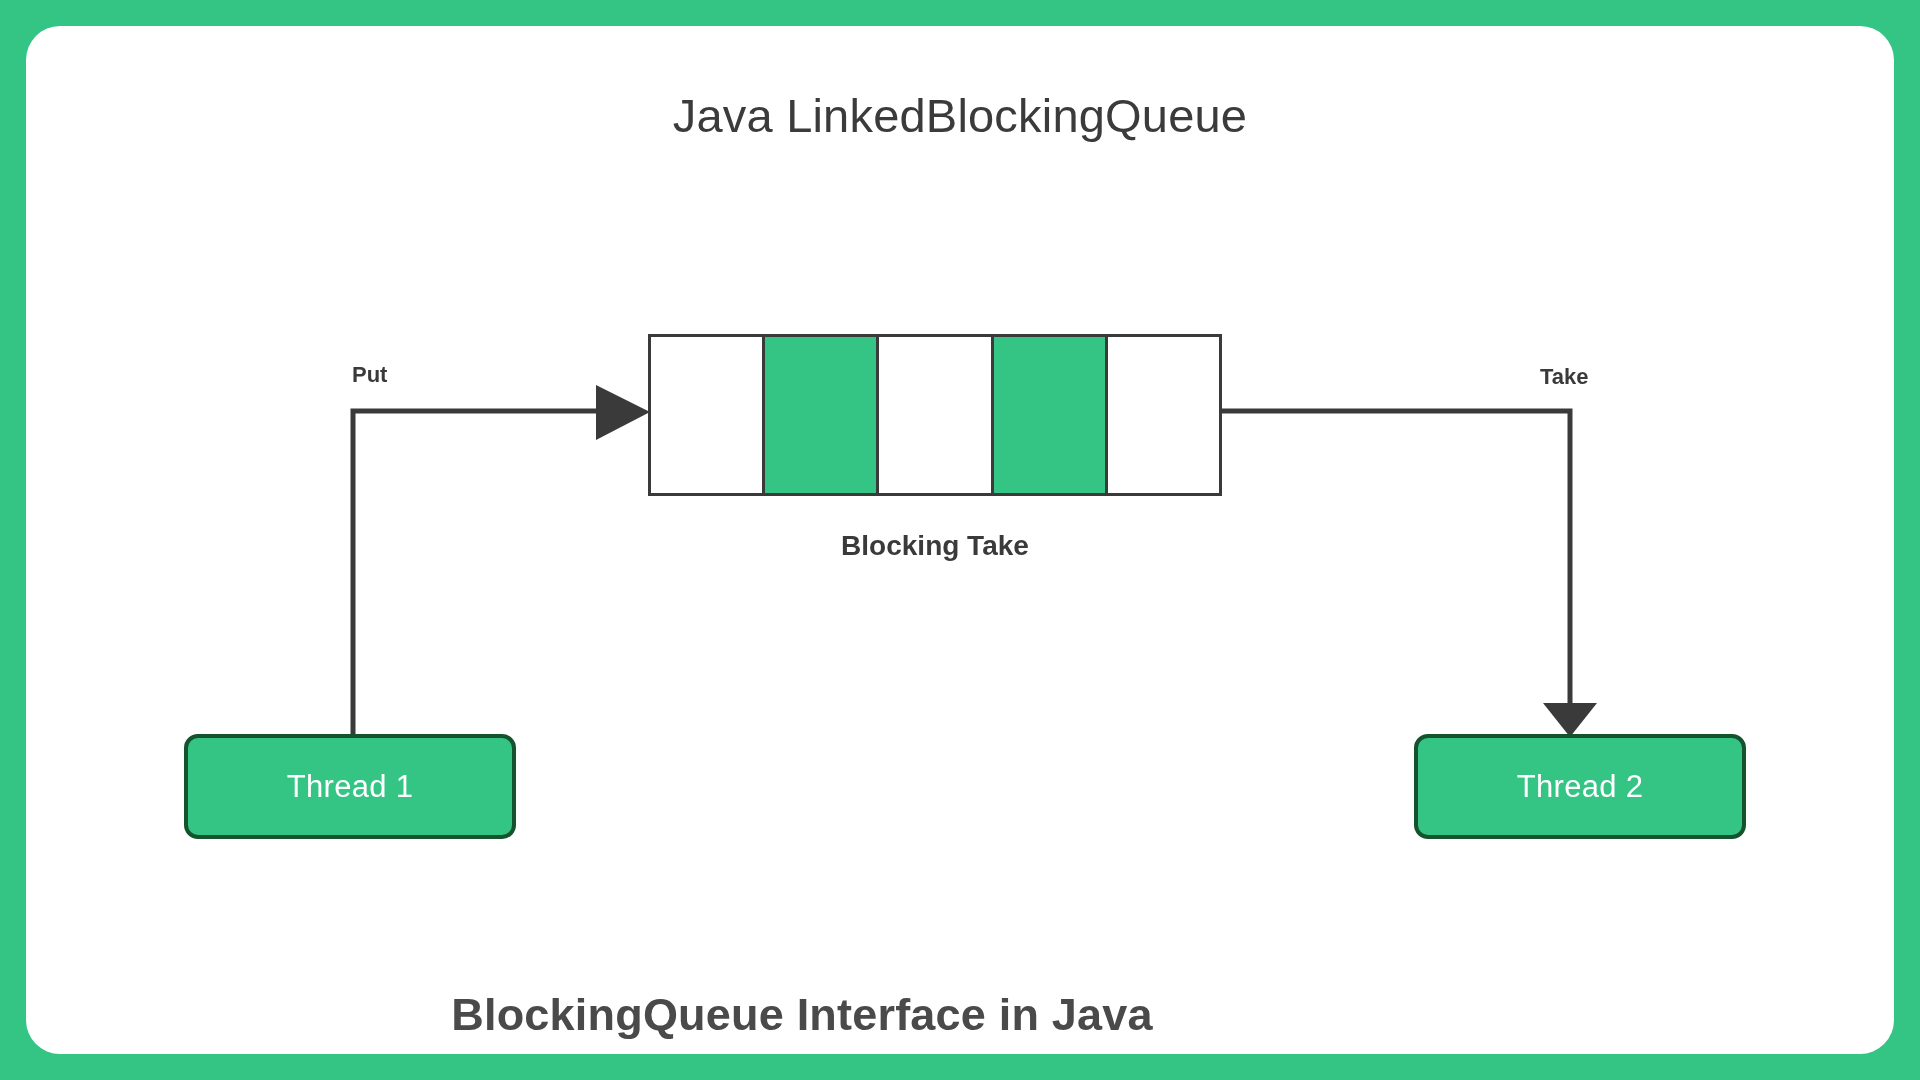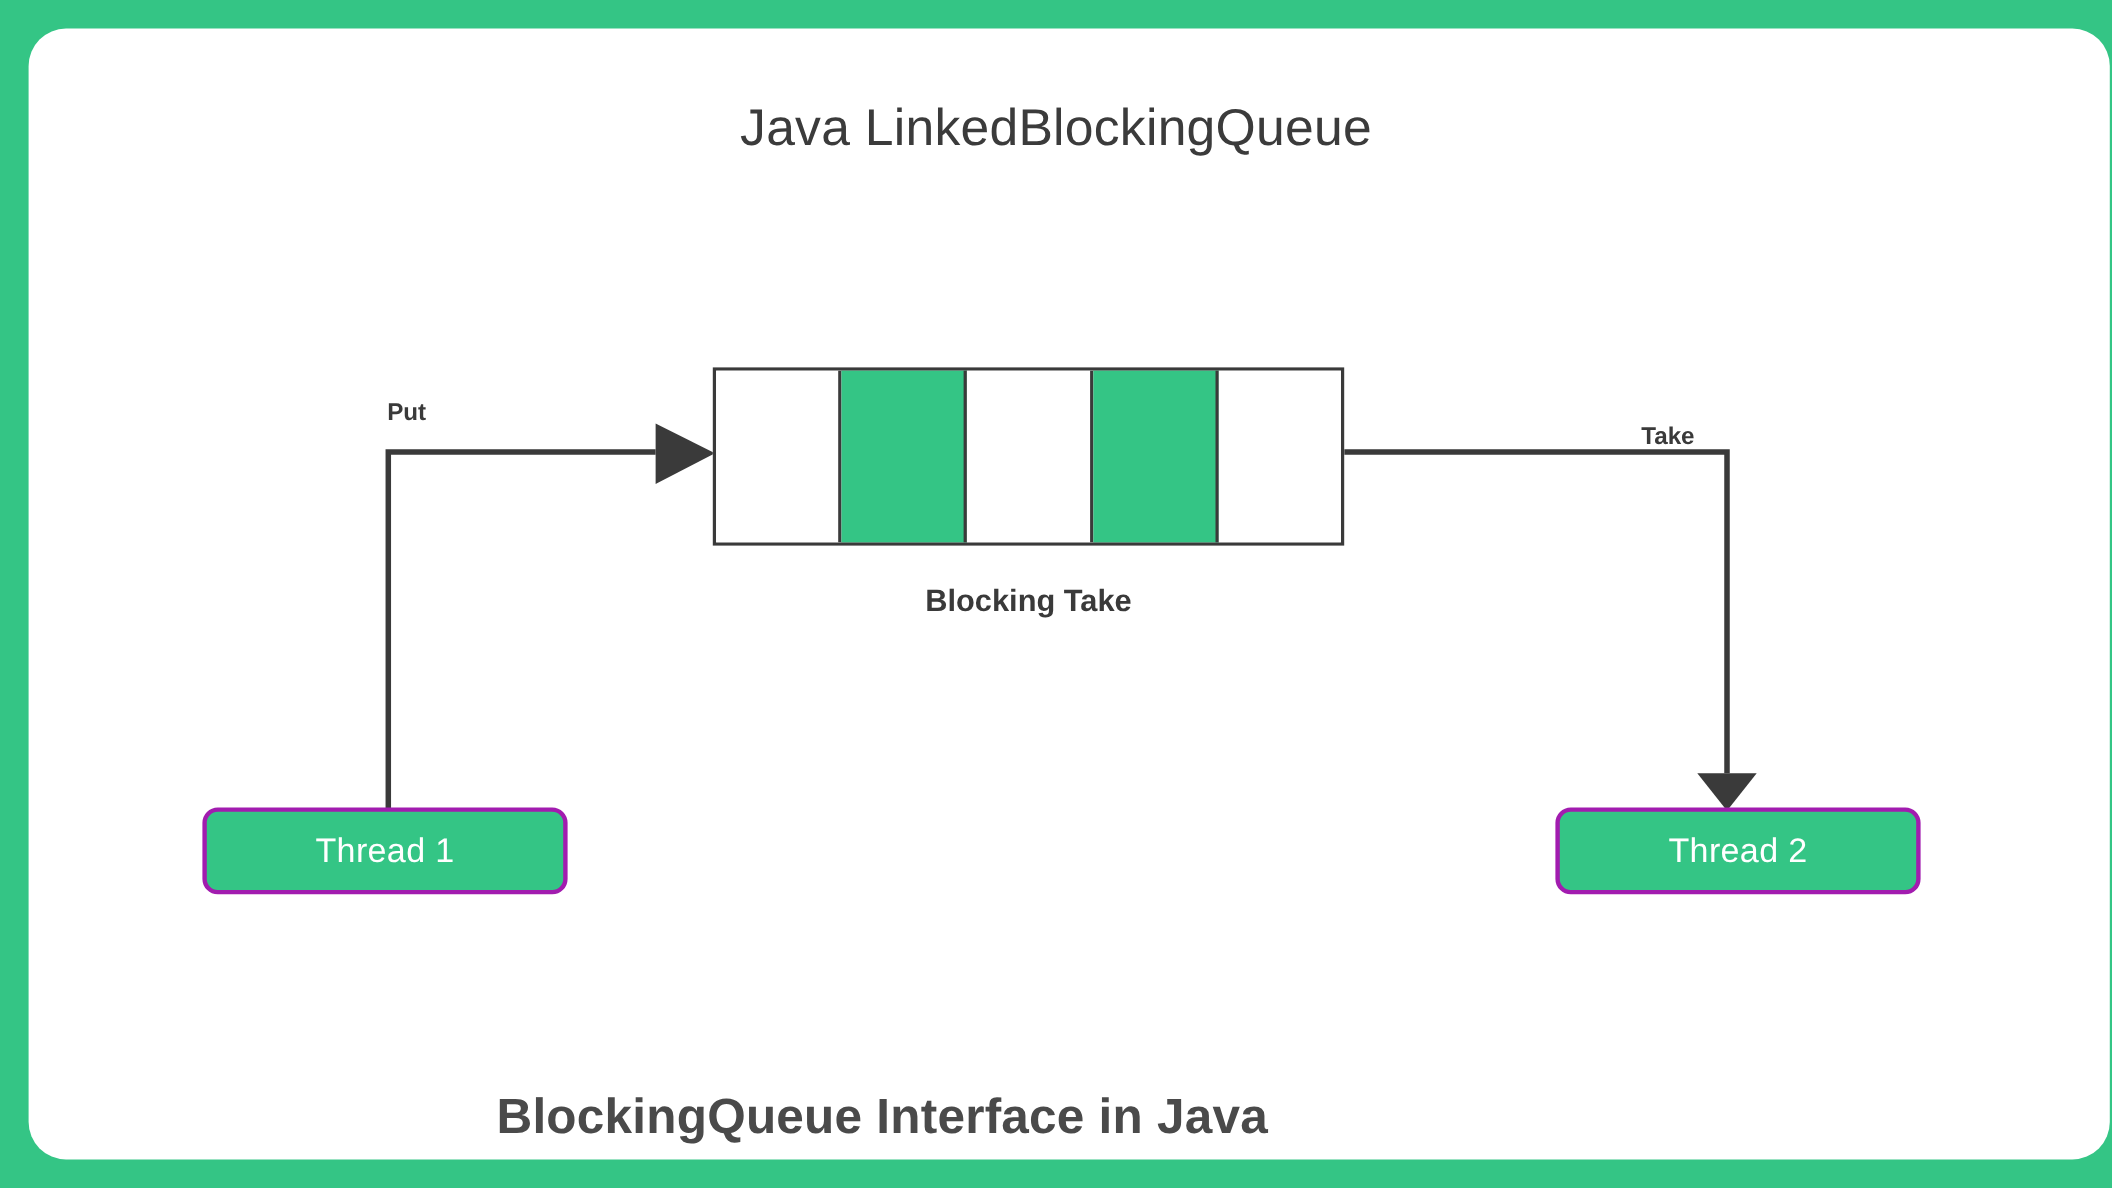--- a/index.html
+++ b/index.html
@@ -21,21 +21,20 @@
   }
   .card {
     position: absolute;
     left: 26px;
     top: 26px;
     width: 1868px;
     height: 1028px;
     background: #ffffff;
     border-radius: 34px;
     overflow: hidden;
-    padding-left: 24px;
   }
   .page-title {
     position: absolute;
     left: 0;
     top: 62px;
     width: 1868px;
     text-align: center;
     font-size: 47px;
     font-weight: 400;
     color: #3b3b3b;
@@ -93,29 +92,29 @@
     white-space: nowrap;
   }
   .edge-label {
     position: absolute;
     font-size: 22px;
     font-weight: bold;
     color: #3a3a3a;
     white-space: nowrap;
   }
   #put-label { left: 352px; top: 362px; }
-  #take-label { left: 1492px; top: 364px; margin-top: 20px; }
+  #take-label { left: 1540px; top: 364px; }
   .thread-box {
     position: absolute;
     top: 734px;
     width: 332px;
-    height: 79px;
+    height: 105px;
     box-sizing: border-box;
     background: #34c585;
-    border: 4px solid #a21caf;
+    border: 4px solid #14532d;
     border-radius: 14px;
     display: flex;
     align-items: center;
     justify-content: center;
     color: #ffffff;
     font-size: 31px;
     font-weight: 400;
     letter-spacing: 0.3px;
   }
   #thread-1-box { left: 184px; }

